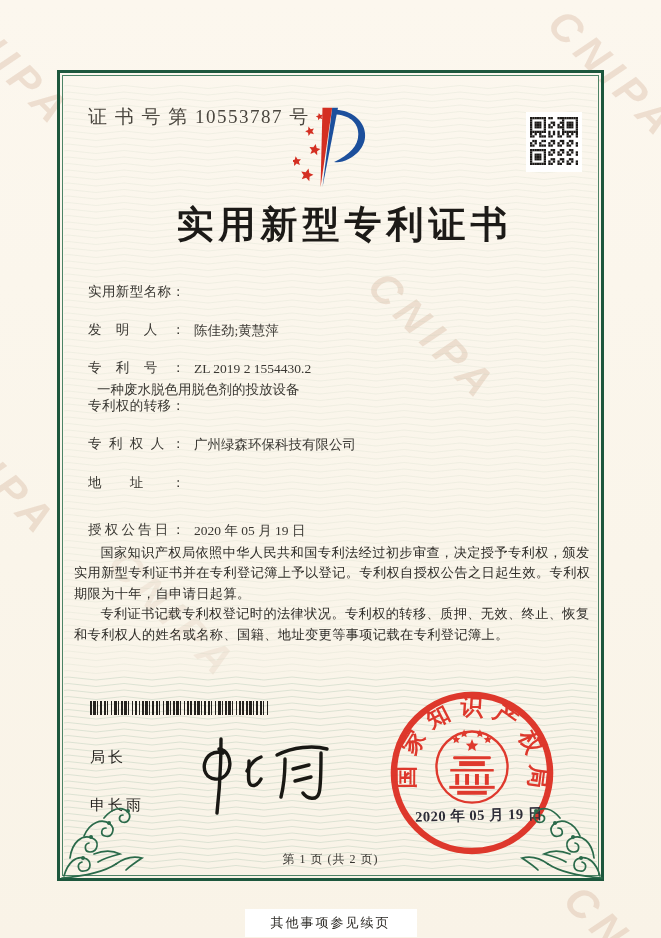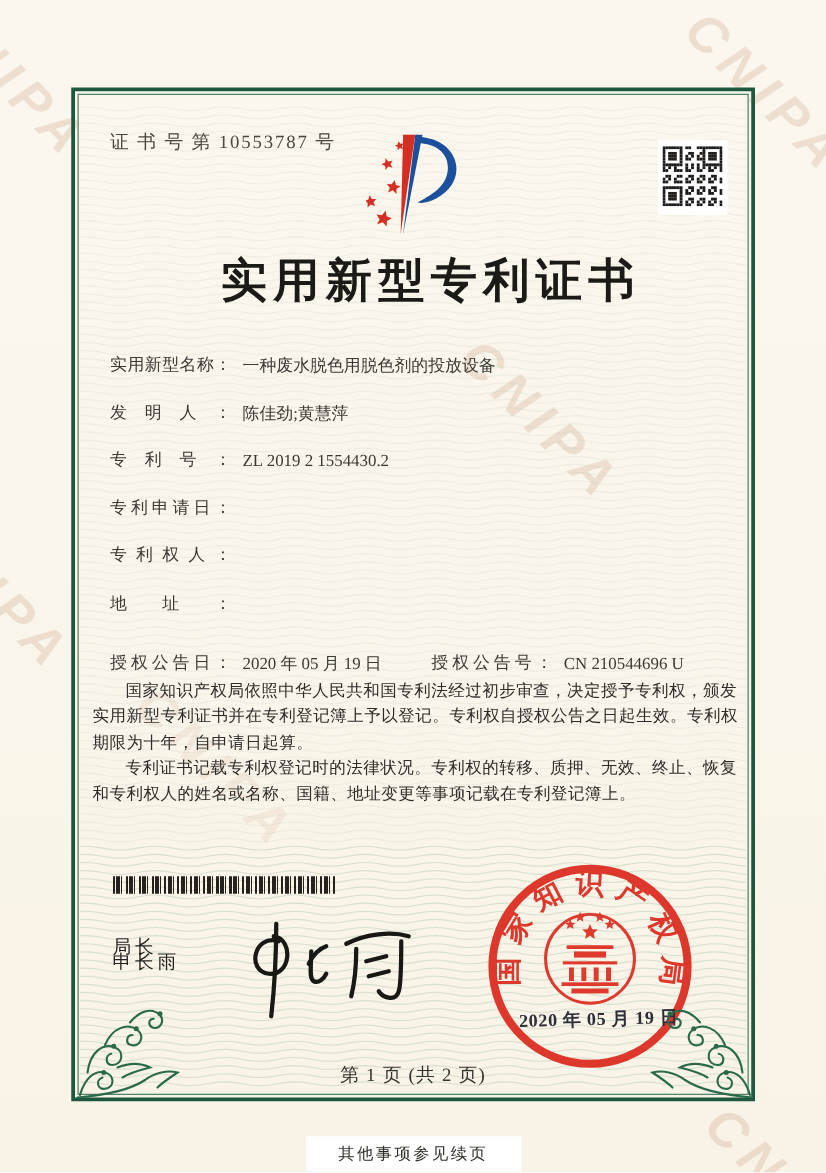--- a/index.html
+++ b/index.html
@@ -12,21 +12,21 @@
       color:rgba(205,166,140,0.30);transform:rotate(45deg);transform-origin:left top;
       white-space:nowrap;pointer-events:none;}
   .wm.faint{color:rgba(205,166,140,0.16);}
   
   .frame{position:absolute;left:57px;top:70px;width:547px;height:811px;
          border:3px solid #1d573d;box-sizing:border-box;}
   .frame-inner{position:absolute;inset:2px;border:1px solid #4d8366;}
   #waves{position:absolute;left:4px;top:4px;width:533px;height:797px;}
   #waves path{stroke:#b9cdb8;fill:none;stroke-width:0.9;}
   
-  .cert-no{position:absolute;left:88px;top:104px;font-size:15px;letter-spacing:1.5px;color:#4a463f;}
+  .cert-no{position:absolute;left:88px;top:104px;font-size:19px;letter-spacing:1.5px;color:#4a463f;}
   .logo{position:absolute;left:293px;top:100px;}
   .qr-box{position:absolute;left:526px;top:112px;width:56px;height:60px;background:#ffffff;}
   .qr-box svg{position:absolute;left:4px;top:5px;}
   .title{position:absolute;left:0;top:200px;width:661px;text-align:center;
          font-size:37px;font-weight:700;letter-spacing:5px;color:#1c1a17;padding-left:14px;}
   
   .frow{position:absolute;left:88px;font-size:13.5px;color:#3a3833;display:flex;align-items:flex-start;}
   .flabel{display:inline-block;width:97px;text-align:justify;text-align-last:justify;flex:0 0 97px;}
   .fvalue{display:inline-block;margin-left:9px;width:360px;line-height:20px;}
   .grant-pair{position:absolute;font-size:13.5px;color:#3a3833;display:flex;justify-content:space-between;}
@@ -36,31 +36,31 @@
   .legal p{margin:0;text-indent:2em;}
   
   .barcode{position:absolute;left:90px;top:701px;width:179px;height:14px;
     background:repeating-linear-gradient(90deg,
       #25221e 0 1.6px,transparent 1.6px 3.1px,
       #25221e 3.1px 5.7px,transparent 5.7px 6.9px,
       #25221e 6.9px 7.9px,transparent 7.9px 10.4px);}
   
   .director-title{position:absolute;left:90px;top:748px;font-family:"Liberation Sans","DejaVu Sans",sans-serif;
       font-size:15px;letter-spacing:3px;color:#211f1c;}
-  .director-name{position:absolute;left:90px;top:760px;font-family:"Liberation Sans","DejaVu Sans",sans-serif;
+  .director-name{position:absolute;left:90px;top:796px;font-family:"Liberation Sans","DejaVu Sans",sans-serif;
       font-size:15px;letter-spacing:3px;color:#211f1c;}
   .signature{position:absolute;left:185px;top:733px;}
   .signature path{stroke:#191814;stroke-width:3.4;fill:none;stroke-linecap:round;stroke-linejoin:round;}
   
   .seal{position:absolute;left:388px;top:689px;opacity:0.93;}
   .seal-date{position:absolute;left:404px;top:806px;width:150px;text-align:center;
       font-size:14.5px;letter-spacing:0.5px;color:#2e2d38;transform:rotate(-1.5deg);font-weight:600;}
   
   .page-num{position:absolute;left:57px;top:851px;width:547px;text-align:center;
-      font-size:15px;color:#35332e;letter-spacing:1px;}
+      font-size:12px;color:#35332e;letter-spacing:1px;}
   .note-box{position:absolute;left:50%;top:886px;transform:translateX(-50%);
       background:#ffffff;padding:5px 26px;font-size:13px;letter-spacing:2px;color:#2e2c28;margin-top:23px;}
   .flourish{position:absolute;width:92px;height:88px;}
   .flourish.fl-left{left:60px;top:792px;}
   .flourish.fl-right{left:512px;top:792px;transform:scaleX(-1);}
   .flourish path{fill:none;stroke:#2a6a4a;stroke-width:1.7;stroke-linecap:round;}
   .flourish .leaf{fill:#2a6a4a;stroke:none;}
 </style>
 </head>
 <body>
@@ -427,49 +427,46 @@
         <rect x="12" y="20" width="1" height="1" fill="#1c1a18"></rect>
         <rect x="13" y="20" width="1" height="1" fill="#1c1a18"></rect>
         <rect x="16" y="20" width="1" height="1" fill="#1c1a18"></rect>
         <rect x="17" y="20" width="1" height="1" fill="#1c1a18"></rect>
         <rect x="20" y="20" width="1" height="1" fill="#1c1a18"></rect>
       </svg>
   </div>
 
   <div class="title">实用新型专利证书</div>
 
-  <div class="frow" style="top:283px;">
+  <div class="frow" style="top:283px;flex-direction:column;">
     <span class="flabel">实用新型名称：</span>
     <span class="fvalue">一种废水脱色用脱色剂的投放设备</span>
   </div>
   <div class="frow" style="top:321px;">
     <span class="flabel">发明人：</span>
     <span class="fvalue">陈佳劲;黄慧萍</span>
   </div>
   <div class="frow" style="top:359px;">
     <span class="flabel">专利号：</span>
     <span class="fvalue">ZL 2019 2 1554430.2</span>
   </div>
   <div class="frow" style="top:397px;">
-    <span class="flabel">专利申请日：</span>
+    <span class="flabel">专利权的转移：</span>
   </div>
   <div class="frow" style="top:435px;">
     <span class="flabel">专利权人：</span>
+    <span class="fvalue">广州绿森环保科技有限公司</span>
   </div>
   <div class="frow" style="top:474px;">
     <span class="flabel">地址：</span>
   </div>
 
   <div class="grant-pair" style="left:88px;top:521px;">
     <span class="flabel">授权公告日：</span>
     <span class="fvalue" style="width:auto;">2020 年 05 月 19 日</span>
-  </div>
-  <div class="grant-pair" style="left:345px;top:521px;">
-    <span class="flabel">授权公告号：</span>
-    <span class="fvalue" style="width:auto;">CN 210544696 U</span>
   </div>
 
   <div class="legal">
     <p>国家知识产权局依照中华人民共和国专利法经过初步审查，决定授予专利权，颁发实用新型专利证书并在专利登记簿上予以登记。专利权自授权公告之日起生效。专利权期限为十年，自申请日起算。</p>
     <p>专利证书记载专利权登记时的法律状况。专利权的转移、质押、无效、终止、恢复和专利权人的姓名或名称、国籍、地址变更等事项记载在专利登记簿上。</p>
   </div>
 
   <div class="barcode"></div>
 
   <div class="director-title">局长</div>

